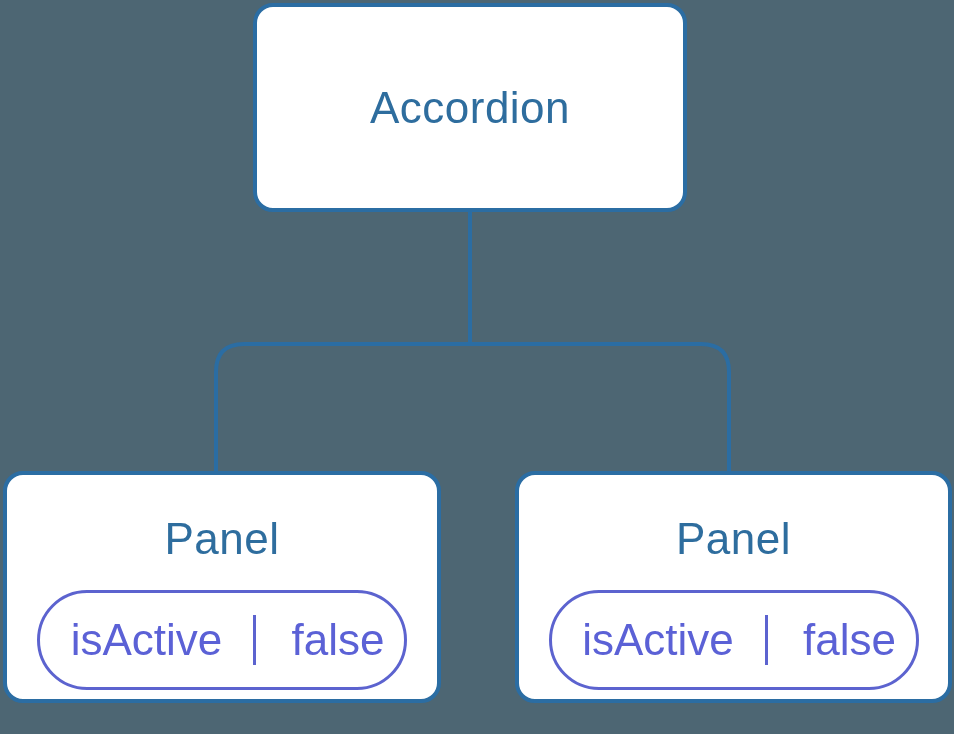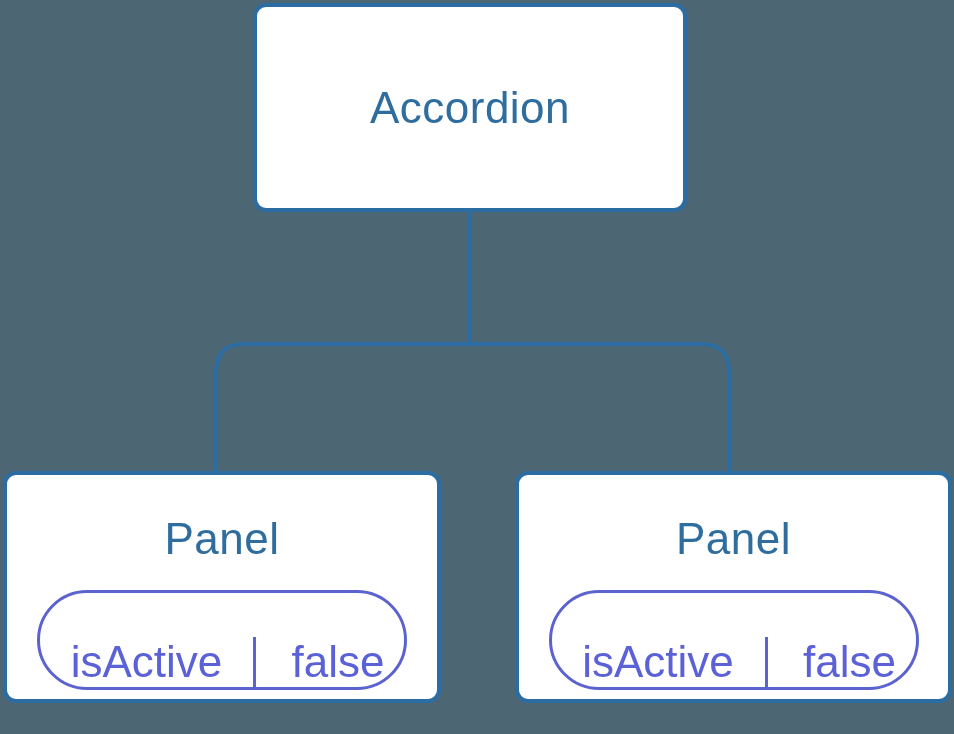--- a/index.html
+++ b/index.html
@@ -24,21 +24,21 @@
   .connector path {
     fill: none;
     stroke: var(--connector, #2b6da3);
     stroke-width: 4;
   }
   .node {
     position: absolute;
     box-sizing: border-box;
     background: var(--node-bg, #ffffff);
     border: 4px solid var(--node-border, #2b6da3);
-    border-radius: 13px;
+    border-radius: 20px;
   }
   .node-label {
     color: var(--node-text, #2e6d9e);
     font-size: 44px;
     font-weight: 500;
     letter-spacing: 0.5px;
   }
   .node.root {
     left: 253px;
     top: 3px;
@@ -63,21 +63,21 @@
     line-height: 51px;
   }
   .state-pill {
     box-sizing: border-box;
     margin-top: 26px;
     width: 370px;
     height: 100px;
     border: 3px solid var(--state-border, #5c63cf);
     border-radius: 50px;
     display: flex;
-    align-items: flex-end;
+    align-items: center;
     background: var(--node-bg, #ffffff);
   }
   .state-cell {
     display: flex;
     align-items: center;
     justify-content: center;
     color: var(--state-text, #5b61d6);
     font-size: 44px;
     font-weight: 500;
   }

